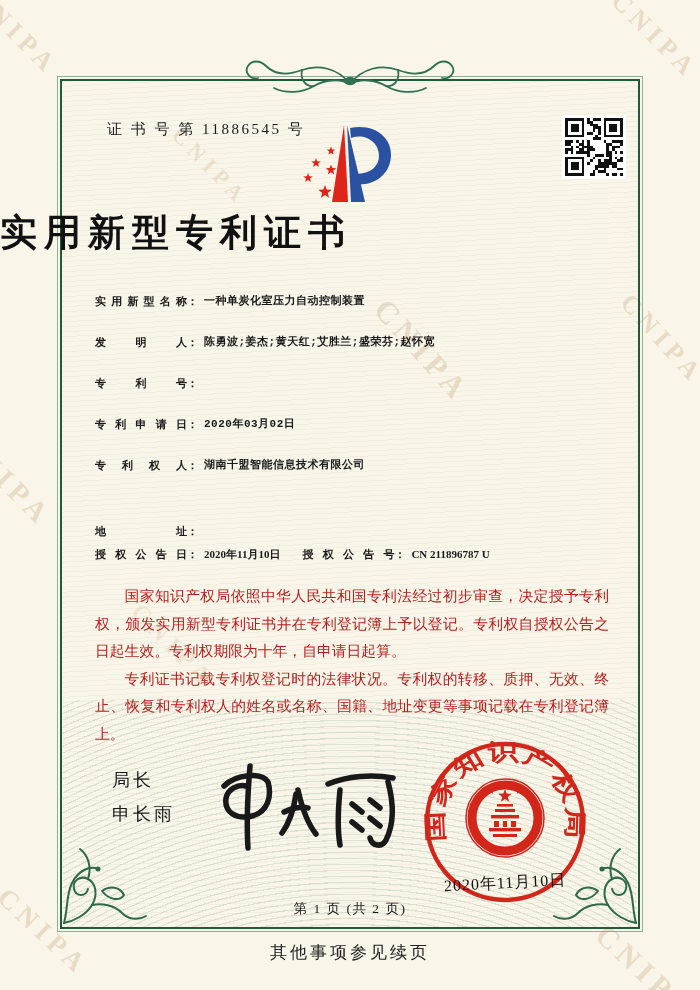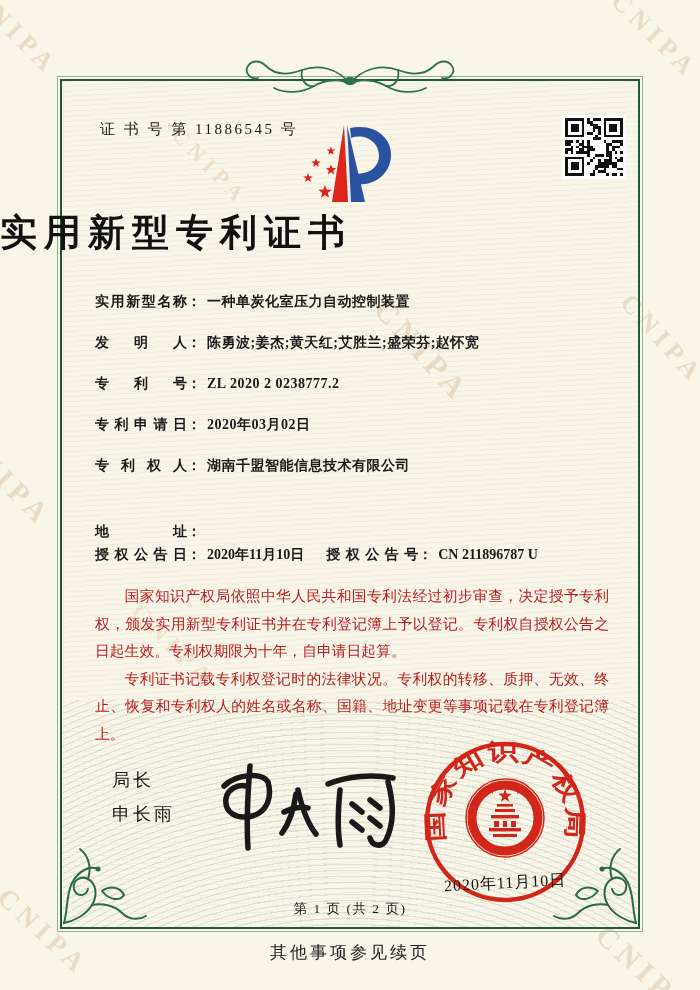--- a/index.html
+++ b/index.html
@@ -19,34 +19,34 @@
   
   .frame{position:absolute;left:57px;top:76px;width:584px;height:854px;
     border:1px solid #8fae97;z-index:1;}
   .frame-inner{position:absolute;inset:2px;border:2px solid #1f5a3b;}
   .frame-inner::before{content:'';position:absolute;inset:0;
     background:repeating-linear-gradient(177deg,rgba(110,150,122,0.07) 0 1px,transparent 1px 5px);}
   .wave-band{position:absolute;left:63px;top:700px;width:574px;height:227px;z-index:1;
     background:repeating-radial-gradient(circle at 50% 300%,rgba(88,134,104,0.17) 0 1.2px,transparent 1.2px 6px);}
   .ornament{position:absolute;z-index:2;}
   
-  .cert-no{position:absolute;left:100px;top:120px;z-index:3;
+  .cert-no{position:absolute;left:107px;top:120px;z-index:3;
     font-size:15px;letter-spacing:2.5px;font-weight:500;}
   .logo{position:absolute;left:295px;top:112px;width:106px;height:98px;z-index:3;}
   .qr{position:absolute;left:562px;top:115px;width:64px;height:64px;z-index:3;
     background:#fff;padding:3px;box-sizing:border-box;}
   .title{position:absolute;left:0;right:0;top:208px;z-index:3;text-align:left;
     font-size:37px;font-weight:bold;letter-spacing:7px;color:#111;}
   .fields{position:absolute;left:95px;top:290px;width:514px;z-index:3;
-    font-size:14px;font-weight:600;}
+    font-size:11px;font-weight:600;}
   .frow{display:flex;align-items:flex-start;min-height:41px;line-height:23px;}
   .frow.addr{min-height:48px;align-items:flex-end;}
   .flbl{width:92px;flex:none;text-align:justify;text-align-last:justify;}
   .fcolon{flex:none;}
-  .fval{flex:1;margin-left:6px;letter-spacing:0.5px;}
+  .fval{flex:1;margin-left:6px;letter-spacing:0.5px;font-family:Liberation Mono, monospace;}
   .grant-group2{margin-left:22px;display:flex;}
   .paras{position:absolute;left:95px;top:583px;width:514px;z-index:3;
     font-size:14.8px;line-height:27.5px;text-align:justify;font-weight:500;color:#b91c1c;}
   .paras p{margin:0;text-indent:2em;}
   .officer{position:absolute;left:95px;top:763px;z-index:3;
     font-family:"Liberation Sans","DejaVu Sans",sans-serif;
     font-size:18px;font-weight:500;letter-spacing:3px;line-height:34px;margin-left:17px;}
   .sig{position:absolute;left:212px;top:760px;width:195px;height:95px;z-index:3;}
   .seal{position:absolute;left:415px;top:732px;width:180px;height:180px;z-index:4;}
   .page-info{position:absolute;left:0;right:0;top:900px;z-index:3;text-align:center;
@@ -258,21 +258,20 @@
     <span class="fval">一种单炭化室压力自动控制装置</span>
   </div>
   <div class="frow">
     <span class="flbl">发明人</span>
       <span class="fcolon">：</span>
     <span class="fval">陈勇波;姜杰;黄天红;艾胜兰;盛荣芬;赵怀宽</span>
   </div>
   <div class="frow">
     <span class="flbl">专利号</span>
       <span class="fcolon">：</span>
-    <span class="fval">ZL 2020 2 0238777.2</span>
   </div>
   <div class="frow">
     <span class="flbl">专利申请日</span>
       <span class="fcolon">：</span>
     <span class="fval">2020年03月02日</span>
   </div>
   <div class="frow">
     <span class="flbl">专利权人</span>
       <span class="fcolon">：</span>
     <span class="fval">湖南千盟智能信息技术有限公司</span>

